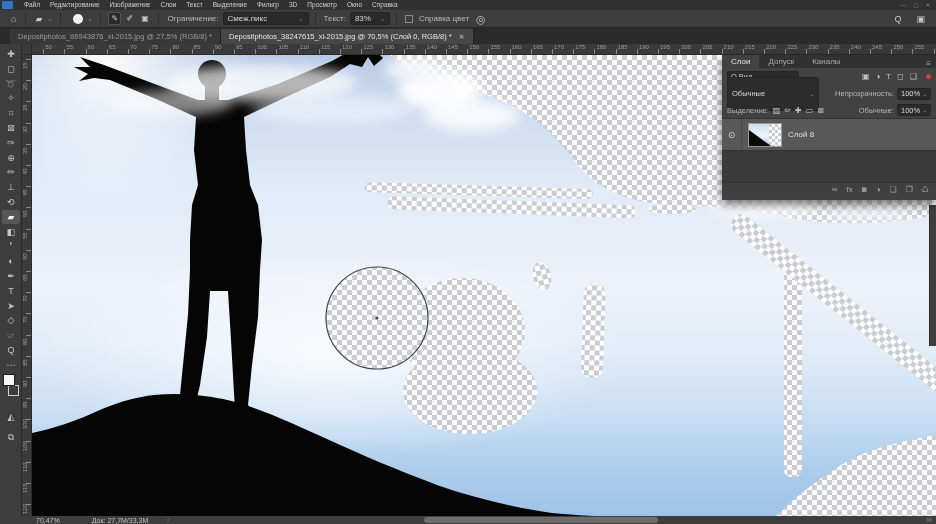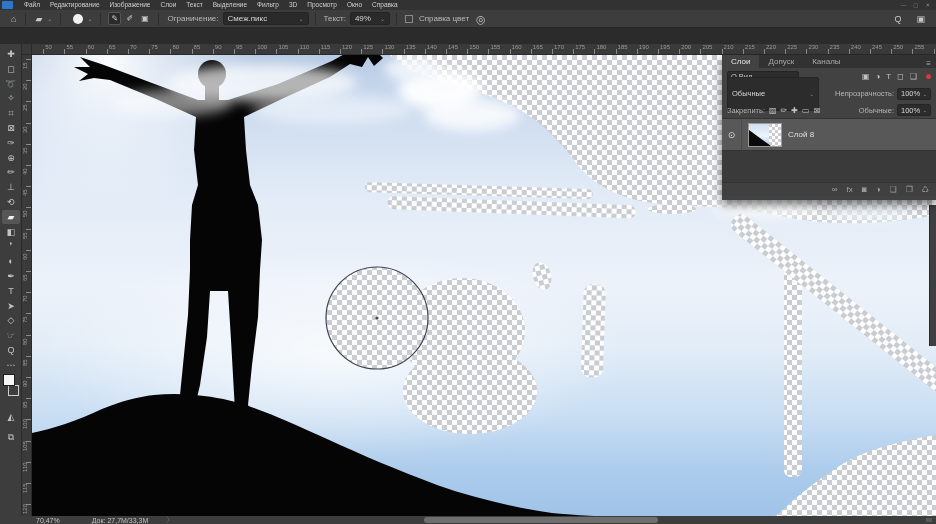--- a/index.html
+++ b/index.html
@@ -178,34 +178,41 @@
       </span>
     <span class="ob-sep"></span>
     <span class="ob-label">Ограничение:</span>
     <span class="ob-field" id="limits-select">
       <span>Смеж.пикс</span>
       <span class="chev">⌄</span>
     </span>
     <span class="ob-sep"></span>
     <span class="ob-label">Текст:</span>
     <span class="ob-field" id="tolerance-field">
-      <span>49%</span>
+      <span>83%</span>
       <span class="chev">⌄</span>
     </span>
     <span class="ob-sep"></span>
     <span class="checkbox"></span>
     <span class="ob-label">Справка цвет</span>
     <span class="ob-icon" style="font-size:11px">◎</span>
     <span id="ob-right">
       <span class="ob-icon">Q</span>
       <span class="ob-icon">▣</span>
     </span>
   </div>
 
   <div id="tabbar" class="abs">
+    <div class="doc-tab inactive">
+      <span>Depositphotos_86943876_xl-2015.jpg @ 27,5% (RGB/8) *</span>
+    </div>
+    <div class="doc-tab active">
+      <span>Depositphotos_38247615_xl-2015.jpg @ 70,5% (Слой 0, RGB/8) *</span>
+      <span class="tab-close">✕</span>
+    </div>
   </div>
 
   <div id="toolbar" class="abs">
 
     <div class="abs" id="fg-swatch" style="top:330px"></div>
     <div class="abs" id="bg-swatch" style="top:341px"></div>
     <div class="tool" style="top:366px">
         <span>◭</span>
       </div>
     <div class="tool" style="top:386px">
@@ -502,21 +509,21 @@
         <span>Обычные</span>
         <span class="chev">⌄</span>
       </div>
       <span class="small-label">Непрозрачность:</span>
       <span class="value-field">
         <span>100%</span>
         <span class="chev">⌄</span>
       </span>
     </div>
     <div id="lock-row">
-      <span class="lock-label">Закрепить:</span>
+      <span class="lock-label">Выделение:</span>
       <span id="lock-icons" style="display:flex">
           <span class="lock-ic">▨</span>
           <span class="lock-ic">✏</span>
           <span class="lock-ic">✚</span>
           <span class="lock-ic">▭</span>
           <span class="lock-ic">⊠</span>
         </span>
       <span class="small-label">Обычные:</span>
       <span class="value-field">
         <span>100%</span>

